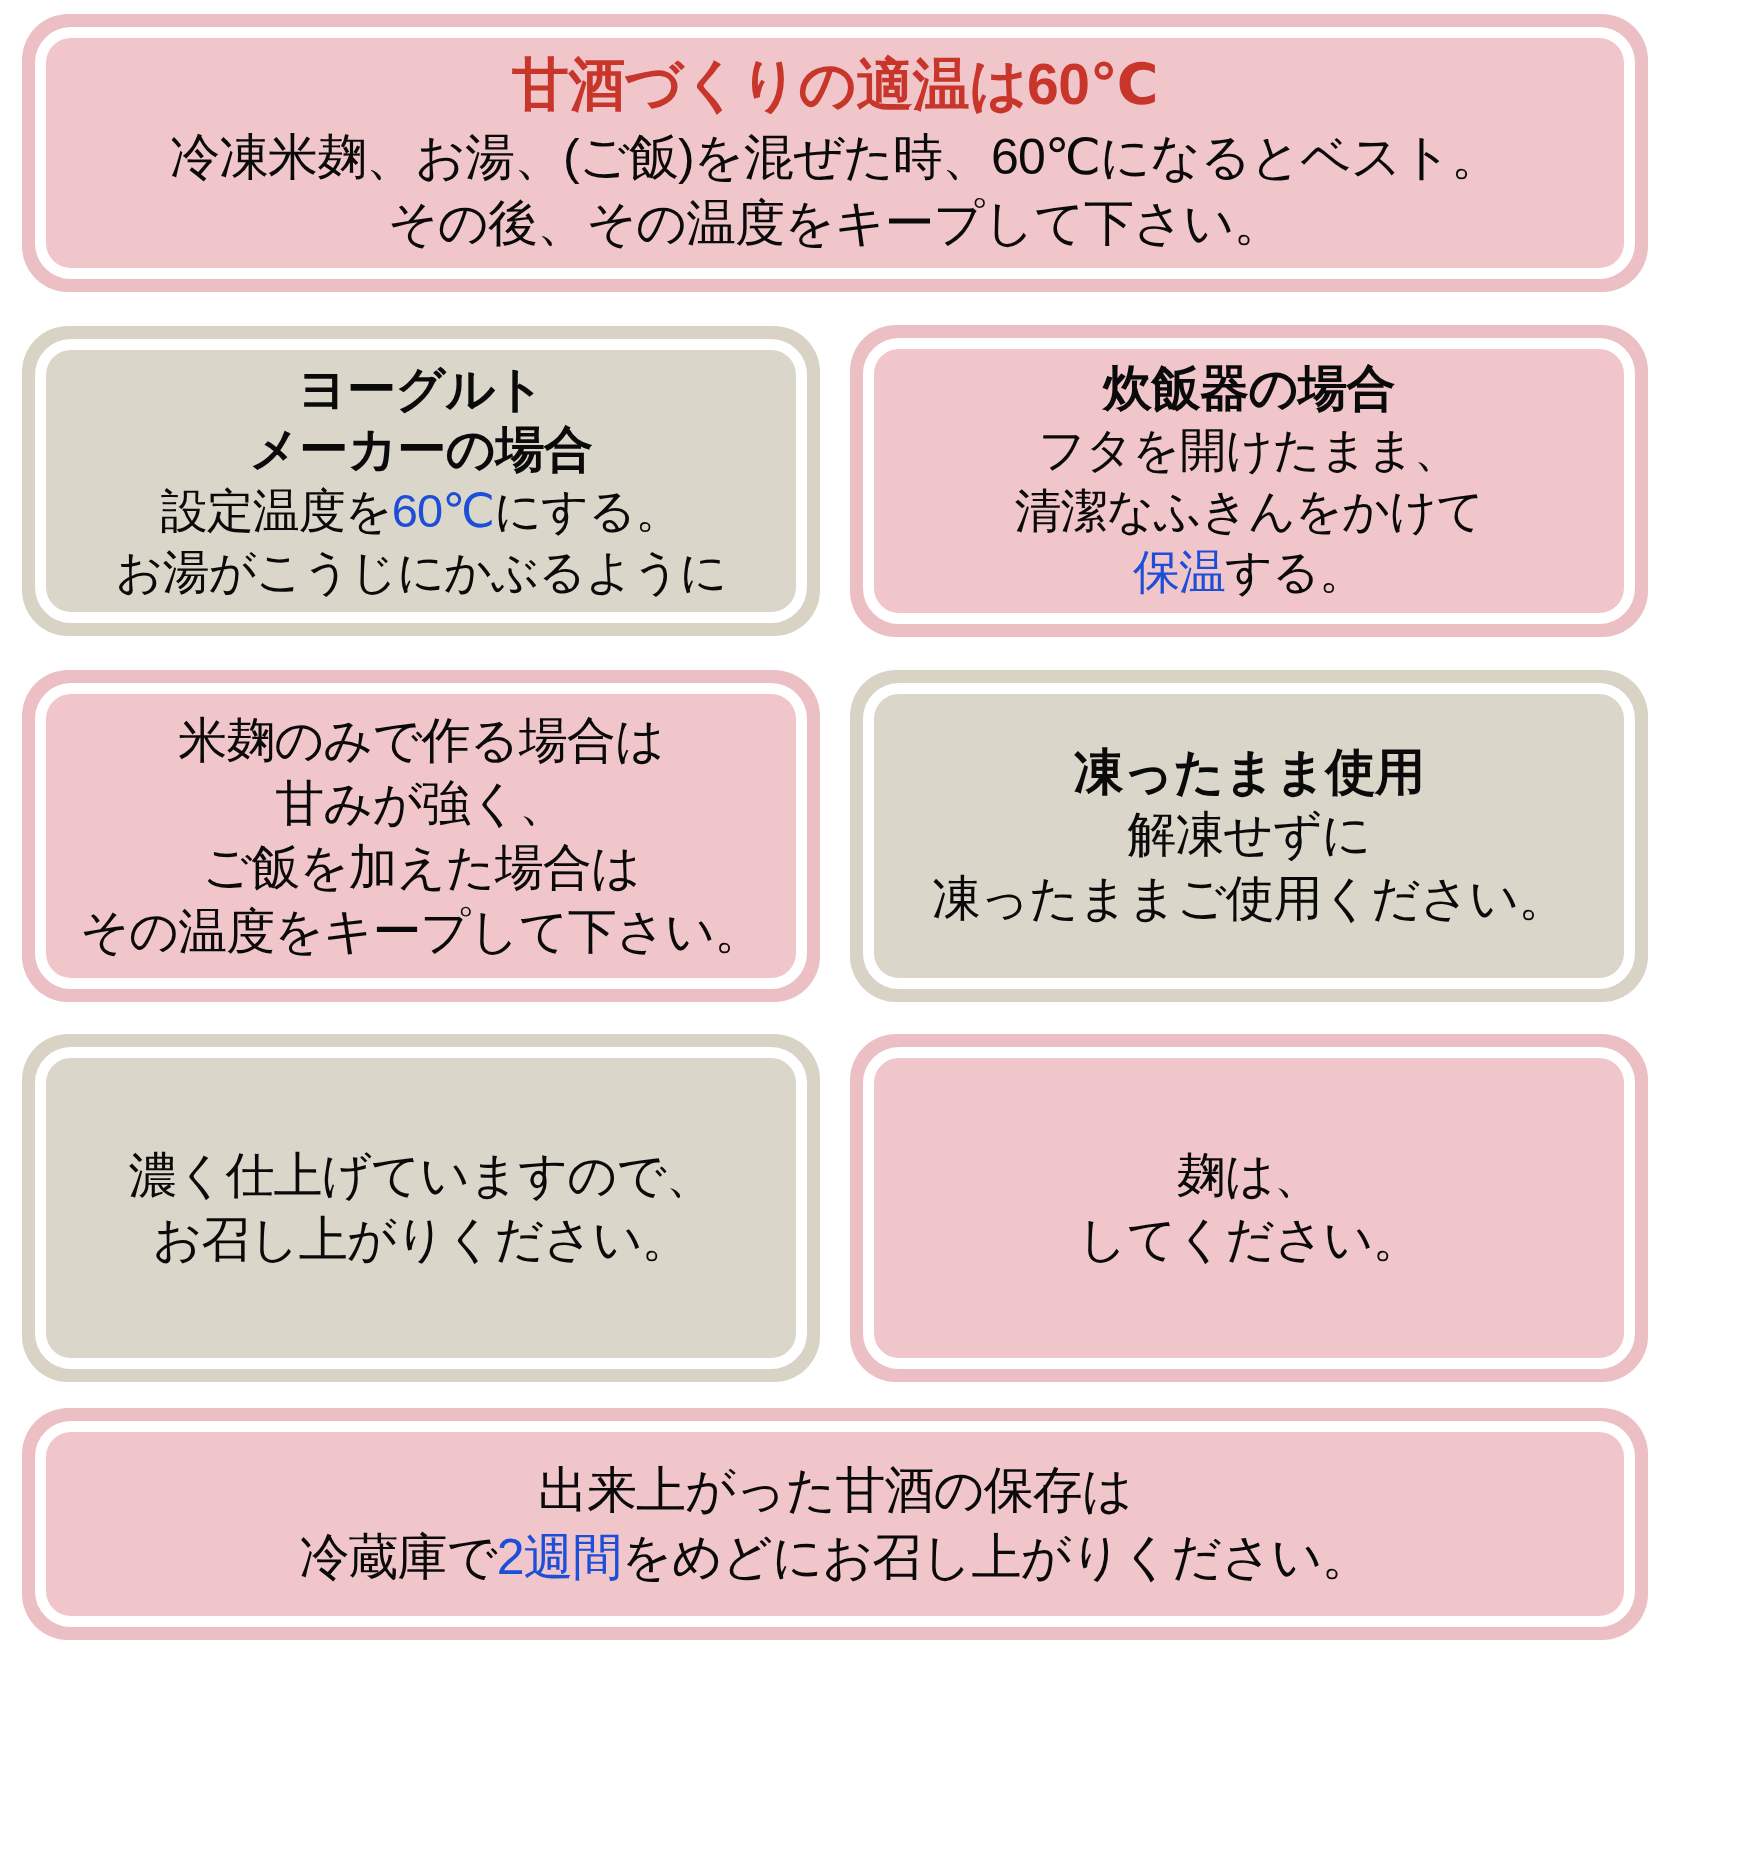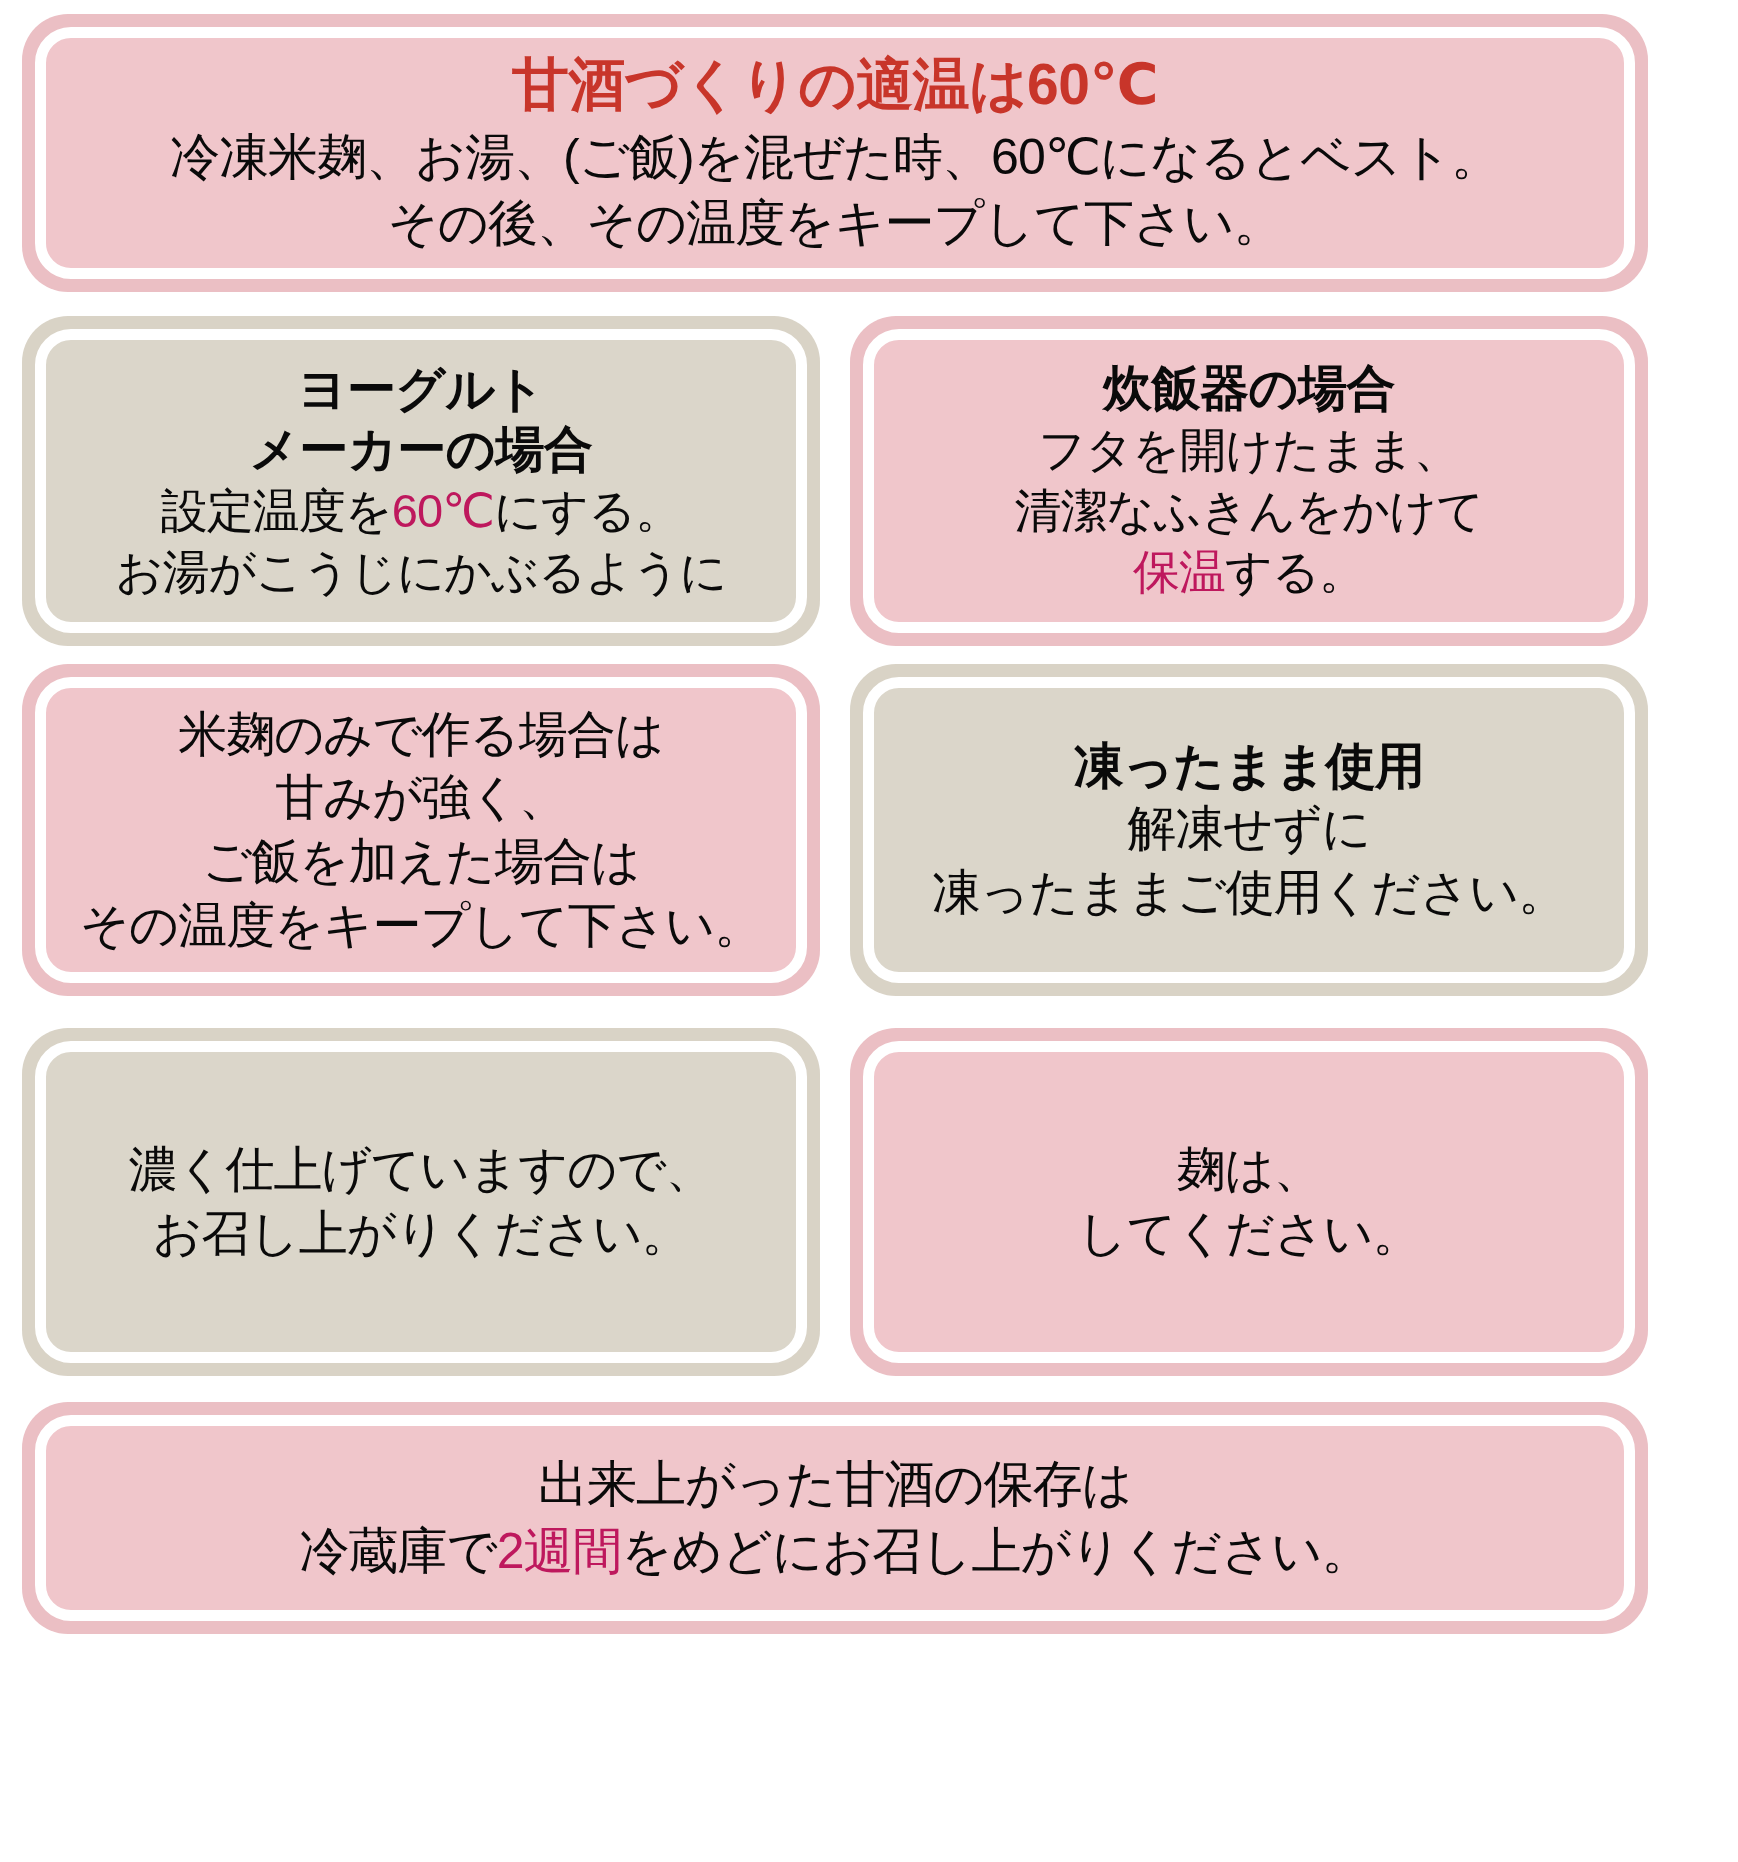--- a/index.html
+++ b/index.html
@@ -71,31 +71,31 @@
   .body {
     color: #0a0a0a;
     font-weight: 400;
     font-size: 49px;
     line-height: 1.30;
     letter-spacing: -1px;
     margin: 0;
     white-space: nowrap;
   }
   .line { display: block; }
-  .hl { color: #be185d; }
+  .hl { color: #1d4ed8; }
 
   
   .row {
     display: flex;
     gap: 30px;
   }
   .row > .card { flex: 1 1 0; }
 
   .row-hero   { height: 278px; margin-bottom: 24px; }
-  .row-two    { height: 330px; margin-bottom: 18px; }
+  .row-two    { height: 330px; margin-bottom: 24px; align-items: center; }
   .row-three  { height: 332px; margin-bottom: 32px; }
   .row-four   { height: 348px; margin-bottom: 26px; }
   .row-foot   { height: 232px; }
 
   .row-hero .headline { font-size: 57px; }
   .row-hero .body { font-size: 50px; line-height: 1.32; }
 
   .row-two .cardtitle { font-size: 49px; }
   .row-two .body { font-size: 47px; }
 

